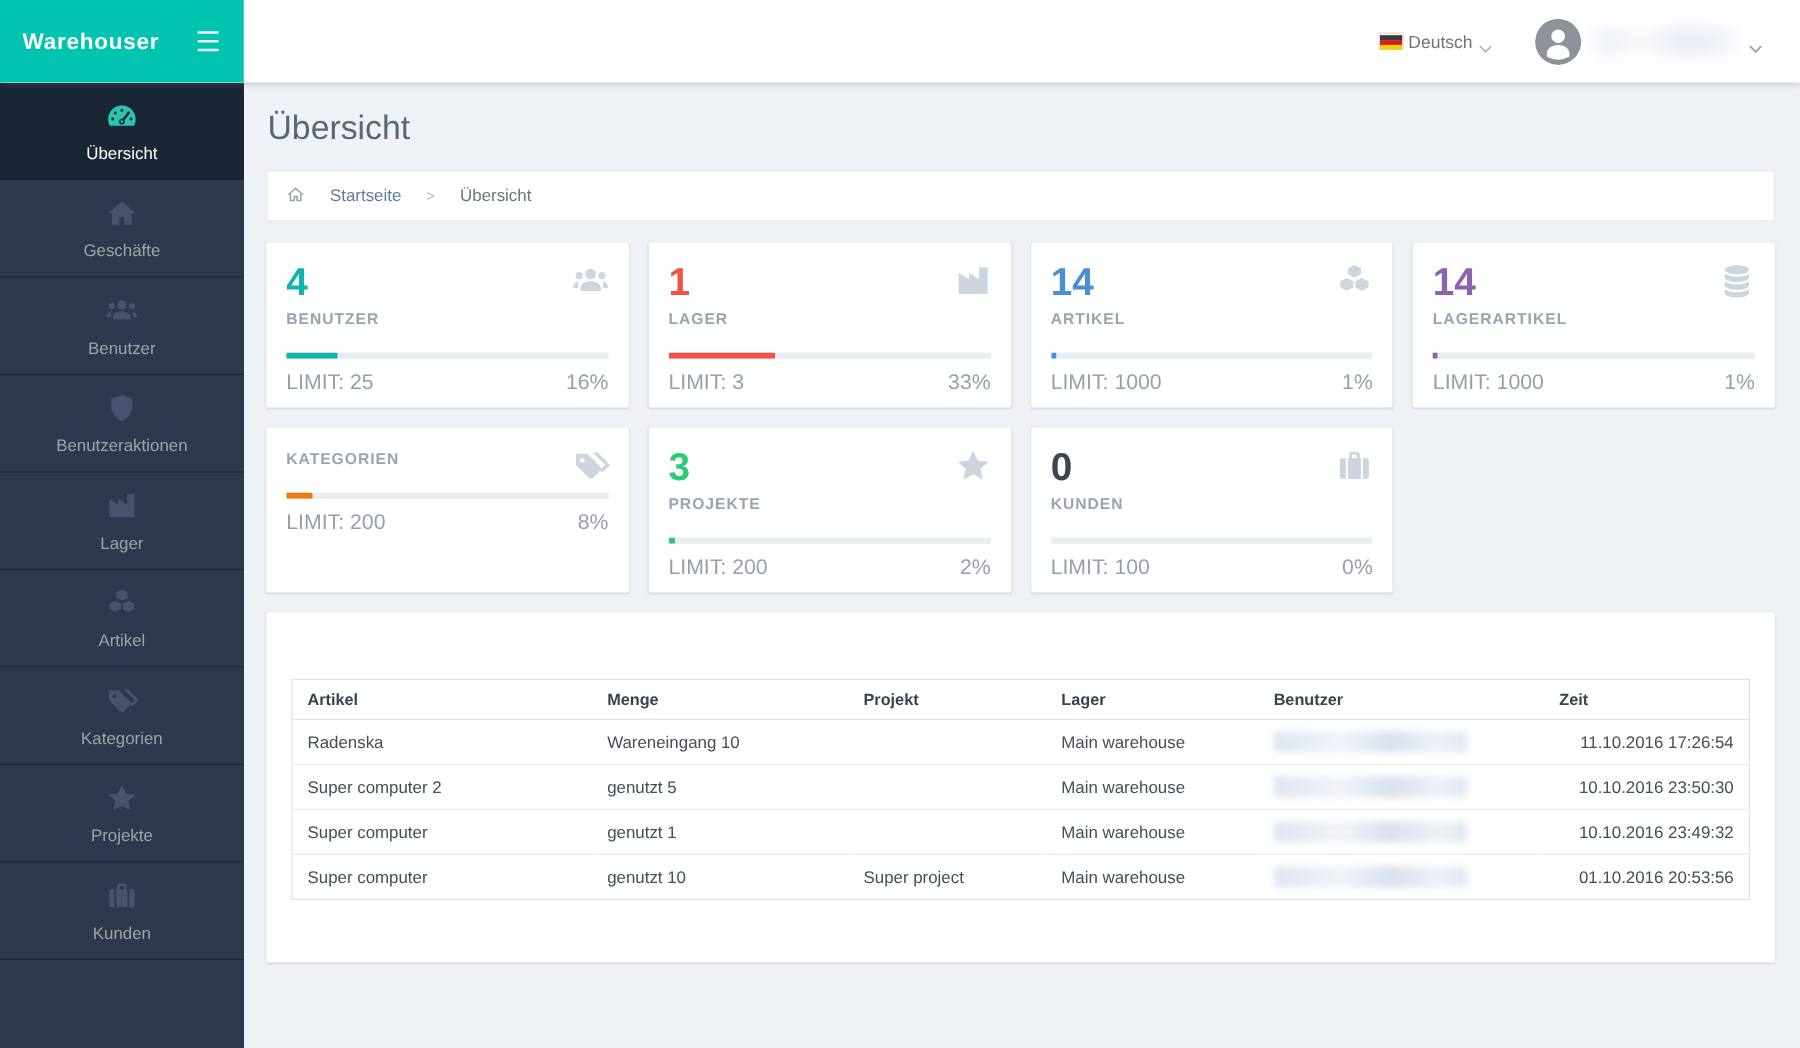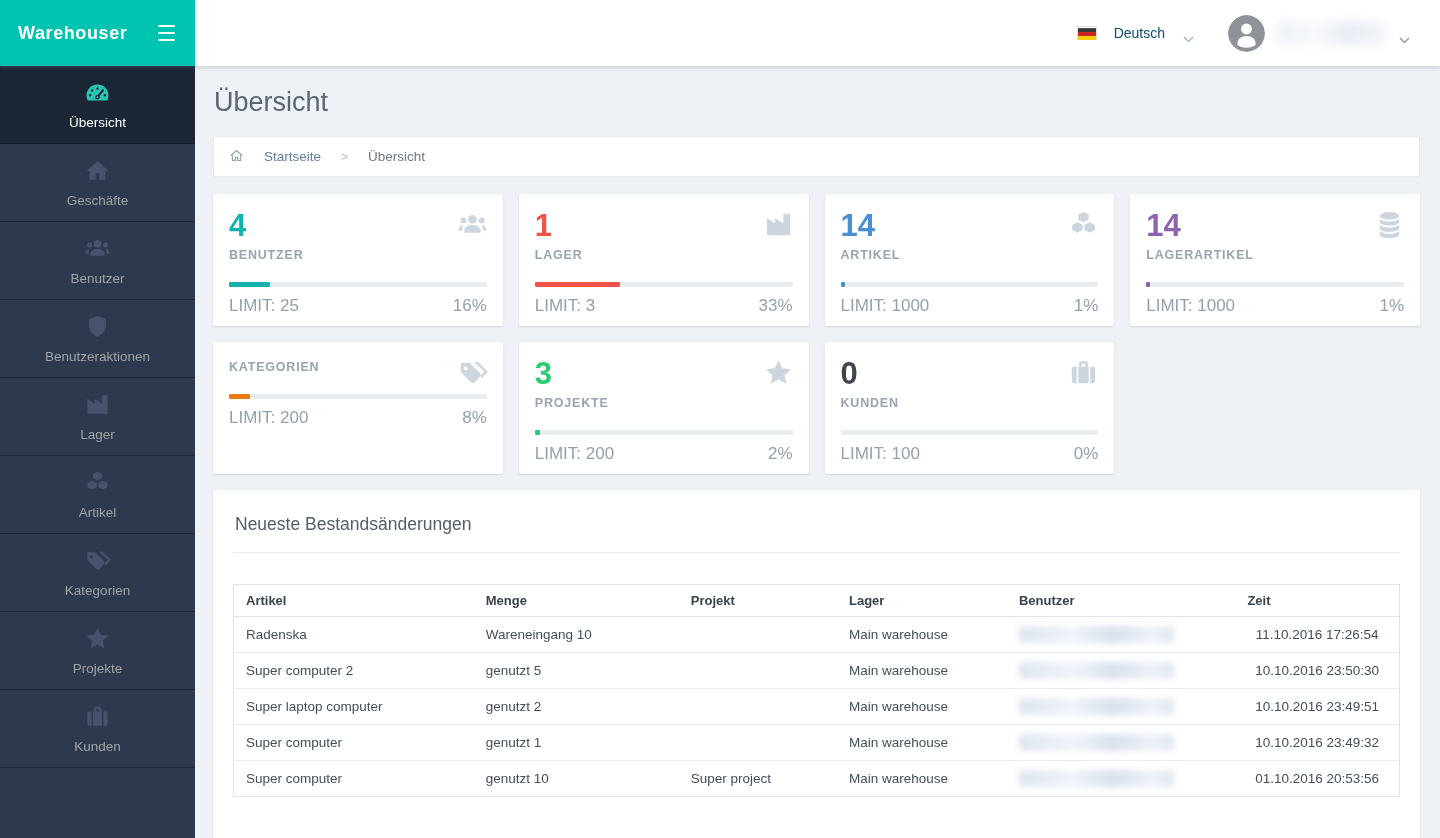--- a/index.html
+++ b/index.html
@@ -19,21 +19,21 @@
   }
   
   .topbar{position:fixed;top:0;left:0;right:0;height:66px;background:#fff;
     box-shadow:0 1px 5px rgba(110,120,140,.35);display:flex;z-index:20;}
   .brand{flex:0 0 195px;background:var(--teal);display:flex;align-items:center;
     justify-content:space-between;padding:0 18px;}
   .logo{color:#fff;font-weight:bold;font-size:18px;letter-spacing:.6px;}
   .hamburger{display:flex;flex-direction:column;gap:5px;cursor:pointer;padding:4px 2px;}
   .hamburger span{display:block;width:17px;height:2px;background:#fff;opacity:.95;border-radius:1px;}
   .topbar-right{flex:1;display:flex;align-items:center;justify-content:flex-end;gap:34px;padding-right:30px;}
-  .lang{display:flex;align-items:center;gap:18px;color:#0c4a6e;font-size:14px;cursor:pointer;}
+  .lang{display:flex;align-items:center;gap:5px;color:#737373;font-size:14px;cursor:pointer;}
   .flag{width:18px;height:12px;display:inline-block;box-shadow:0 0 0 1px rgba(0,0,0,.12);}
   .chev{width:11px;height:8px;color:#a9bbca;display:inline-block;margin-top:2px;}
   .user{display:flex;align-items:center;gap:12px;cursor:pointer;}
   .avatar{width:37px;height:37px;border-radius:50%;overflow:hidden;display:block;}
   .name-blur{width:110px;height:24px;border-radius:3px;filter:blur(5px);
     background:linear-gradient(90deg,#edf1f7,#f8fafc 35%,#e8edf4 65%,#f3f6fa);}
   .user .chev{color:#97a3ae;}
   
   .sidebar{position:fixed;top:66px;left:0;bottom:0;width:195px;background:var(--sidebar-bg);z-index:10;}
   .side-item{height:78px;display:flex;flex-direction:column;align-items:center;justify-content:center;
@@ -67,21 +67,21 @@
   
   .panel{background:#fff;margin-top:16px;border-radius:2px;padding:22px 20px 50px 20px;
     box-shadow:0 1px 2px rgba(140,150,165,.3);}
   .panel-title{font-size:17.5px;font-weight:400;color:#515e6b;margin:0;
     padding:2px 0 17px 2px;border-bottom:1px solid #e7eaee;}
   table.data-table{width:100%;border-collapse:collapse;margin-top:31px;
     border:1px solid #dfe4e8;font-size:13.5px;}
   .data-table th{text-align:left;font-size:13px;font-weight:bold;color:#39434d;
     padding:8px 12px;border-bottom:1px solid #dfe4e8;}
   .data-table td{padding:9px 12px;color:#434e59;border-top:1px solid #e9ecef;height:18px;}
-  .data-table td.col-zeit{text-align:center;}
+  .data-table td.col-zeit{text-align:right;}
   .blur-box{width:155px;height:17px;border-radius:2px;filter:blur(3px);
     background:linear-gradient(90deg,#dfe6f0,#f0f4f9 35%,#d9e1ed 60%,#edf1f7 85%,#e2e9f2);}
 </style>
 </head>
 <body>
 
 <header class="topbar">
   <div class="brand">
     <span class="logo">Warehouser</span>
     <span class="hamburger">
@@ -371,21 +371,20 @@
         <div class="fill" style="width: 0%; background: rgb(62, 69, 77);"></div>
       </div>
       <div class="card-meta">
         <span class="limit">LIMIT: 100</span>
         <span class="pct">0%</span>
       </div>
     </div>
     </section>
 
   <section class="panel">
-    <h2 class="panel-title">Neueste Bestandsänderungen</h2>
     <table class="data-table">
       <colgroup>
         <col style="width:20.5%">
           <col style="width:17.5%">
           <col style="width:13.5%">
         <col style="width:14.5%">
           <col style="width:19.5%">
           <col style="width:14%">
       </colgroup>
       <thead>
@@ -413,30 +412,20 @@
             <td class="col-artikel">Super computer 2</td>
             <td class="col-menge">genutzt 5</td>
             <td class="col-projekt"></td>
             <td class="col-lager">Main warehouse</td>
             <td class="col-benutzer">
               <div class="blur-box"></div>
             </td>
             <td class="col-zeit">10.10.2016 23:50:30</td>
           </tr>
           <tr>
-            <td class="col-artikel">Super laptop computer</td>
-            <td class="col-menge">genutzt 2</td>
-            <td class="col-projekt"></td>
-            <td class="col-lager">Main warehouse</td>
-            <td class="col-benutzer">
-              <div class="blur-box"></div>
-            </td>
-            <td class="col-zeit">10.10.2016 23:49:51</td>
-          </tr>
-          <tr>
             <td class="col-artikel">Super computer</td>
             <td class="col-menge">genutzt 1</td>
             <td class="col-projekt"></td>
             <td class="col-lager">Main warehouse</td>
             <td class="col-benutzer">
               <div class="blur-box"></div>
             </td>
             <td class="col-zeit">10.10.2016 23:49:32</td>
           </tr>
           <tr>

